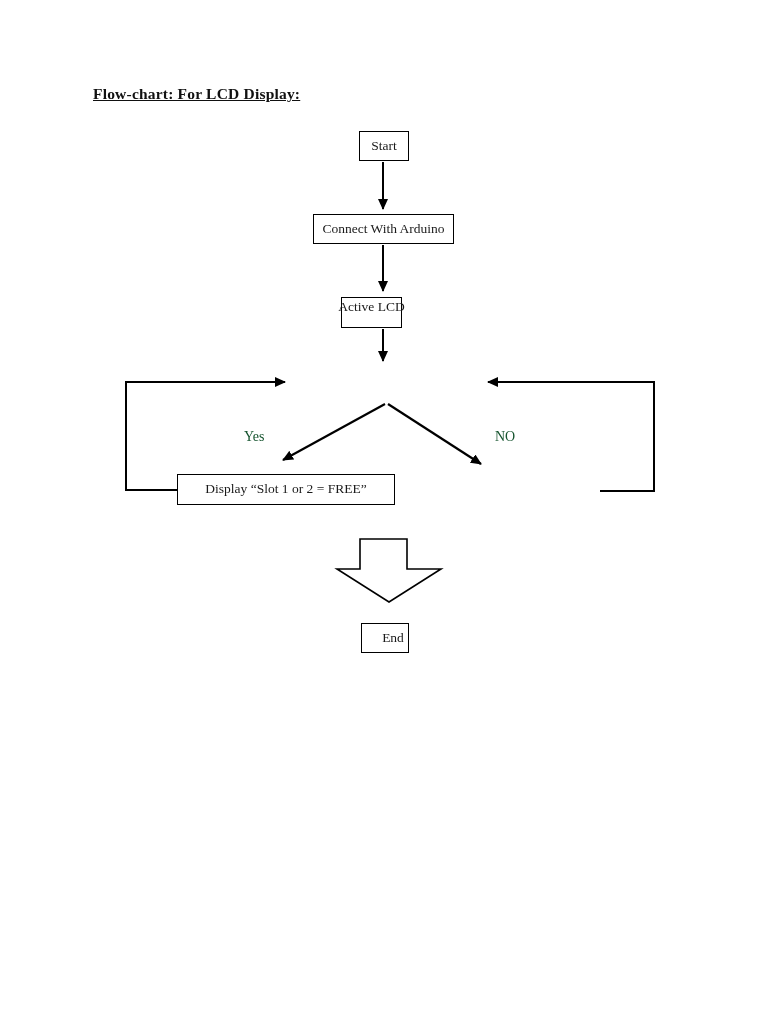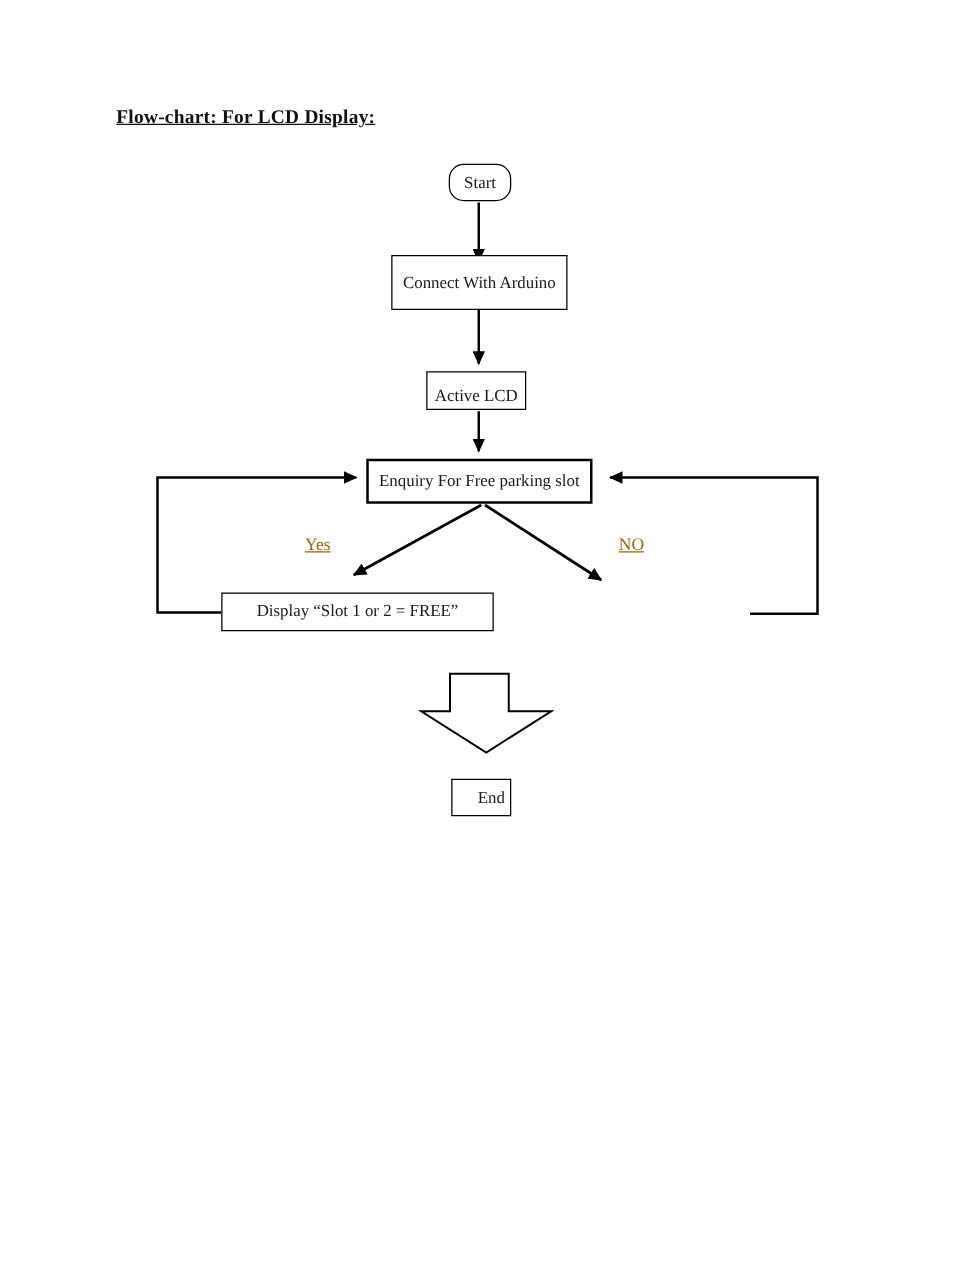--- a/index.html
+++ b/index.html
@@ -35,33 +35,32 @@
     border: 1.5px solid #000000;
     background: #ffffff;
     display: flex;
     align-items: center;
     justify-content: center;
     font-size: 13.5px;
     line-height: 1.1;
     white-space: nowrap;
     color: #1a1a1a;
   }
-  .node-start   { left: 359px; top: 131px; width: 50px;  height: 30px; border-radius: 12px; }
-  .node-connect { left: 313px; top: 204px; width: 141px; height: 44px; }
-  .node-active  { left: 341px; top: 297px; width: 80px;  height: 31px;
-                  align-items: flex-start; padding-top: 12px; }
+  .node-start   { left: 359px; top: 131px; width: 50px;  height: 30px; }
+  .node-connect { left: 313px; top: 214px; width: 141px; height: 30px; }
+  .node-active  { left: 341px; top: 297px; width: 61px;  height: 31px;
+                  align-items: flex-start; padding-top: 2px; }
   .node-enquiry { left: 293px; top: 367px; width: 181px; height: 36px; border-width: 2px; }
   .node-free    { left: 177px; top: 474px; width: 218px; height: 31px; }
   .node-busy    { left: 406px; top: 474px; width: 191px; height: 30px; }
   .node-end     { left: 361px; top: 623px; width: 48px;  height: 30px; padding-left: 16px; }
   .branch-label {
     position: absolute;
     font-size: 14px;
-    color: #a16207;
-    text-decoration: underline;
+    color: #14532d;
   }
   .label-yes { left: 244px; top: 429px; }
   .label-no  { left: 495px; top: 429px; }
   .until-text {
     position: absolute;
     left: 347px;
     top: 540px;
     width: 74px;
     text-align: center;
     font-size: 13px;
@@ -106,23 +105,20 @@
   </div>
 
   <div class="node node-connect">
     <span>Connect With Arduino</span>
   </div>
 
   <div class="node node-active">
     <span>Active LCD</span>
   </div>
 
-  <div class="node node-enquiry">
-    <span>Enquiry For Free parking slot</span>
-  </div>
 
   <div class="node node-free">
     <span>Display “Slot 1 or 2 = FREE”</span>
   </div>
 
 
   <div class="node node-end">
     <span>End</span>
   </div>
 

